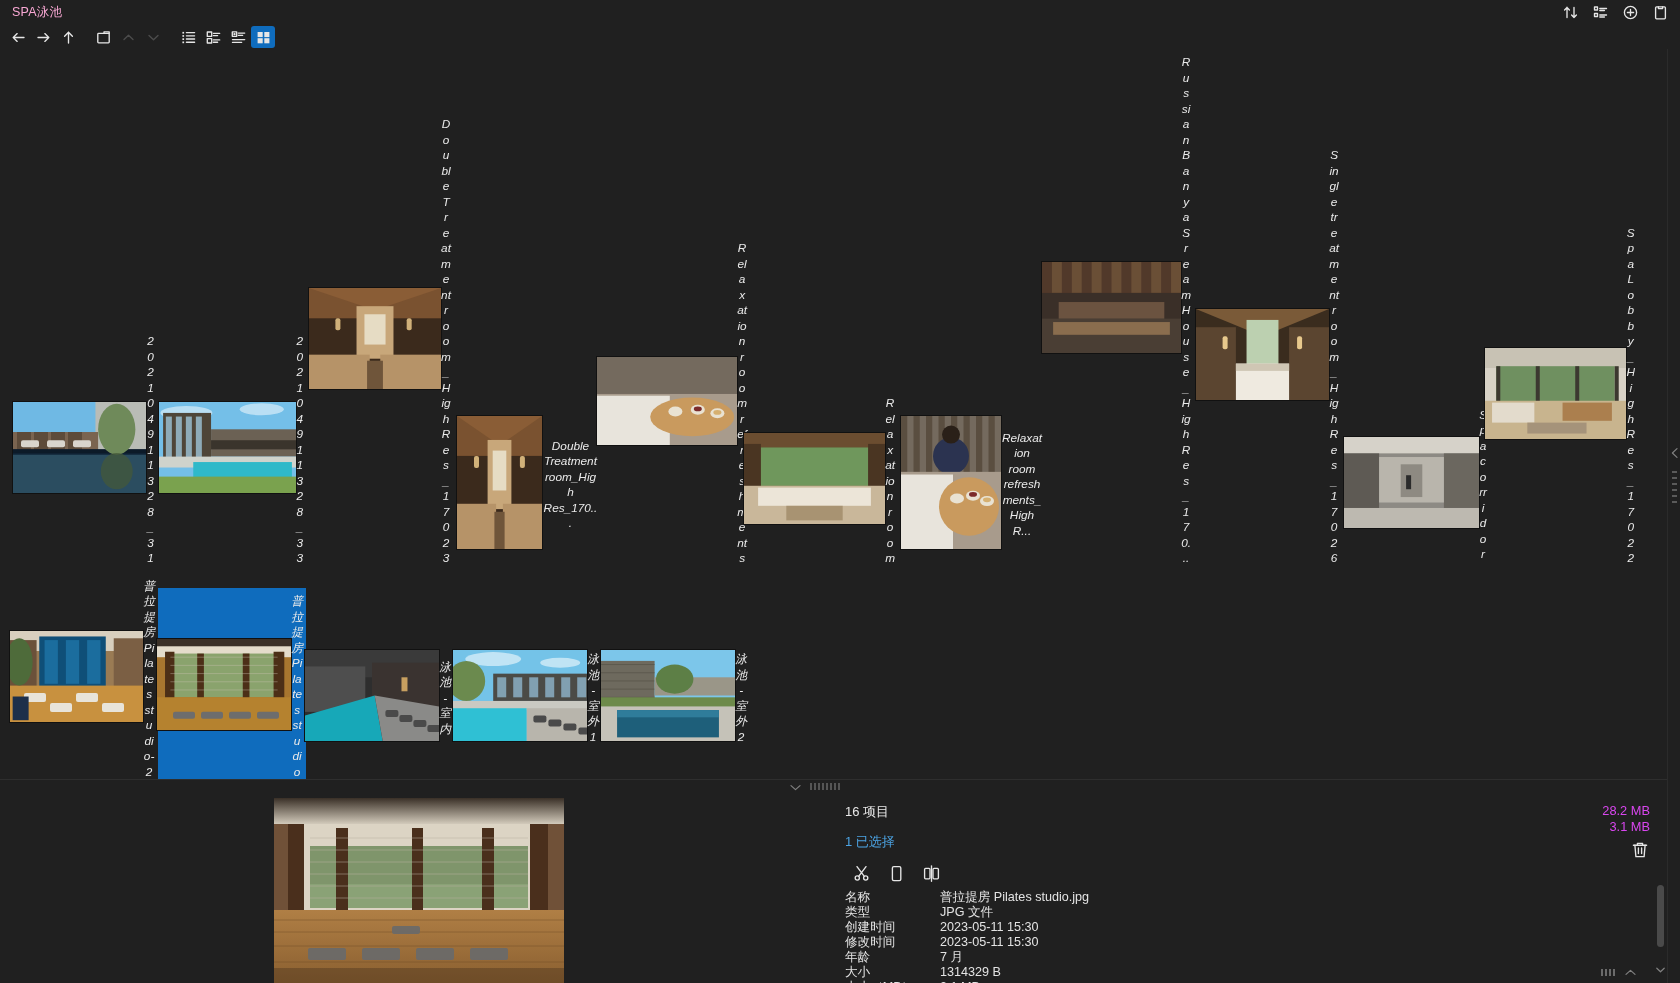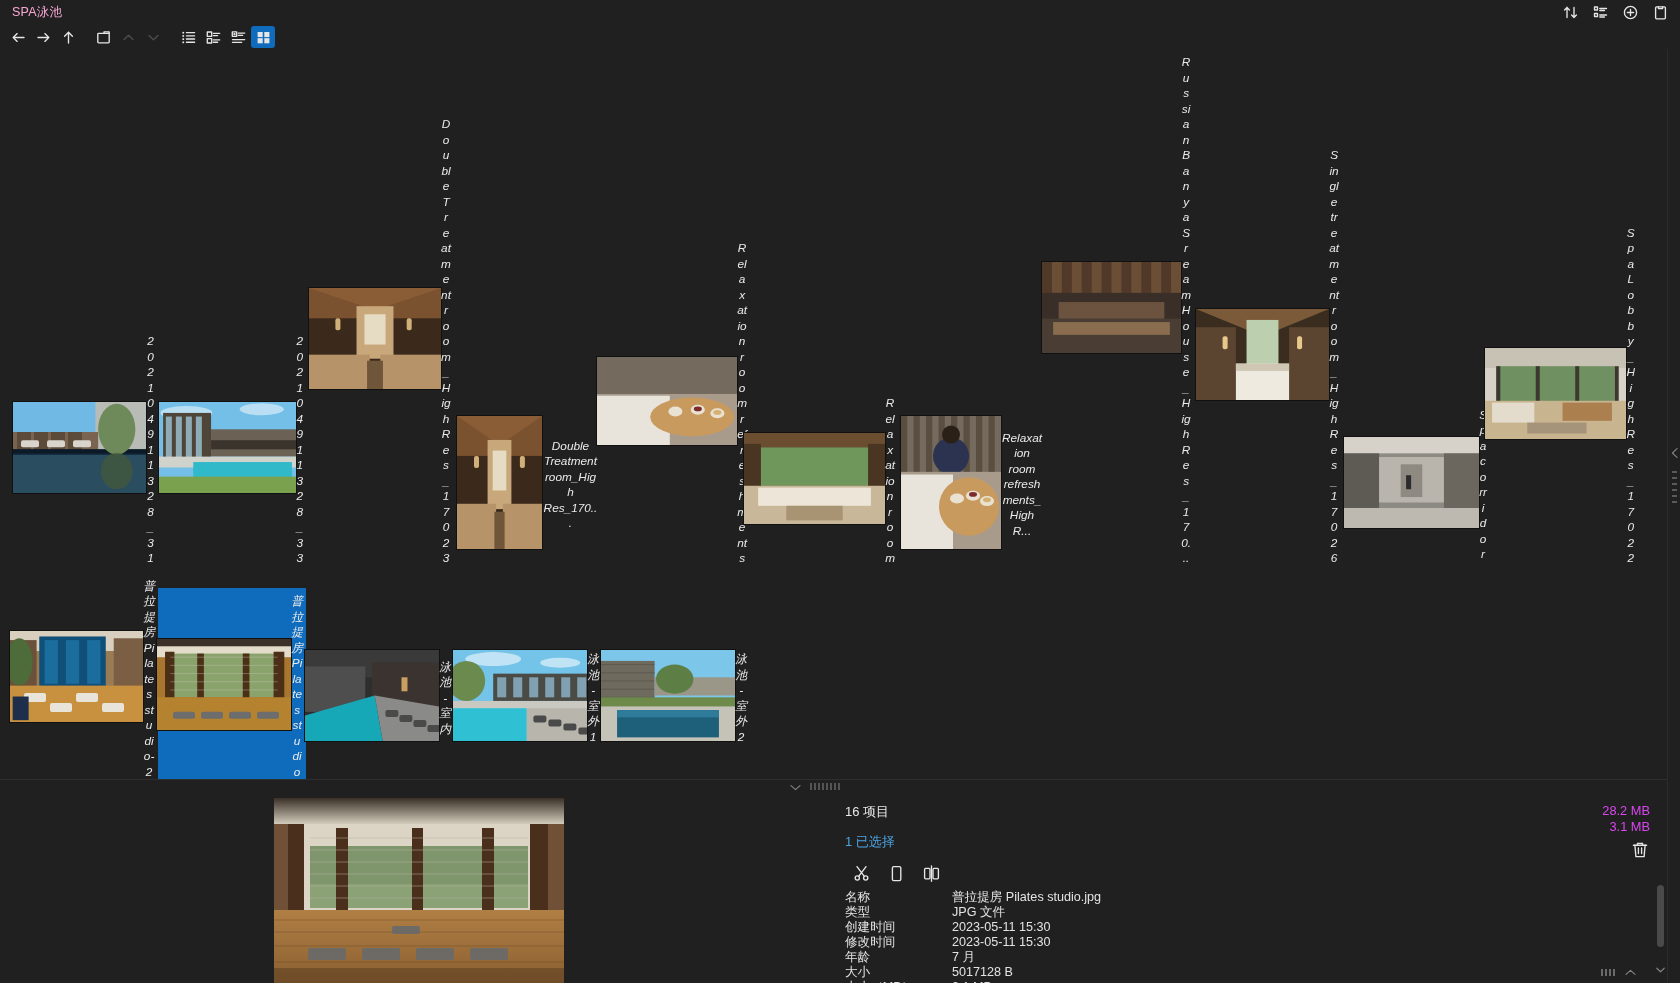--- a/index.html
+++ b/index.html
@@ -177,21 +177,21 @@
     width: 29px; height: 26px;
     display: flex; align-items: center; justify-content: center;
     border-radius: 3px; cursor: pointer;
   }
 
   .meta {
     position: absolute; left: 845px; top: 97px;
     font-size: 12.6px;
     line-height: 15px;
   }
-  .meta-row { display: flex; margin-bottom: 0px; height: 15px; gap: 12px; }
+  .meta-row { display: flex; margin-bottom: 0px; height: 15px; }
   .meta-k { width: 95px; color: #e3e3e3; }
   .meta-v { color: #e3e3e3; }
 
   .sizes {
     position: absolute; right: 17px; top: 10px;
     text-align: right;
     font-size: 12.8px; line-height: 16px;
     color: #d946ef;
   }
   .trash {
@@ -891,21 +891,21 @@
         <div class="meta-row">
           <div class="meta-k">修改时间</div>
           <div class="meta-v">2023-05-11  15:30</div>
         </div>
         <div class="meta-row">
           <div class="meta-k">年龄</div>
           <div class="meta-v">7 月</div>
         </div>
         <div class="meta-row">
           <div class="meta-k">大小</div>
-          <div class="meta-v">5017128 B</div>
+          <div class="meta-v">1314329 B</div>
         </div>
         <div class="meta-row">
           <div class="meta-k">大小（MB）</div>
           <div class="meta-v">3.1 MB</div>
         </div>
       </div>
 
     <div class="sizes">
       <div>28.2 MB</div>
       <div>3.1 MB</div>

